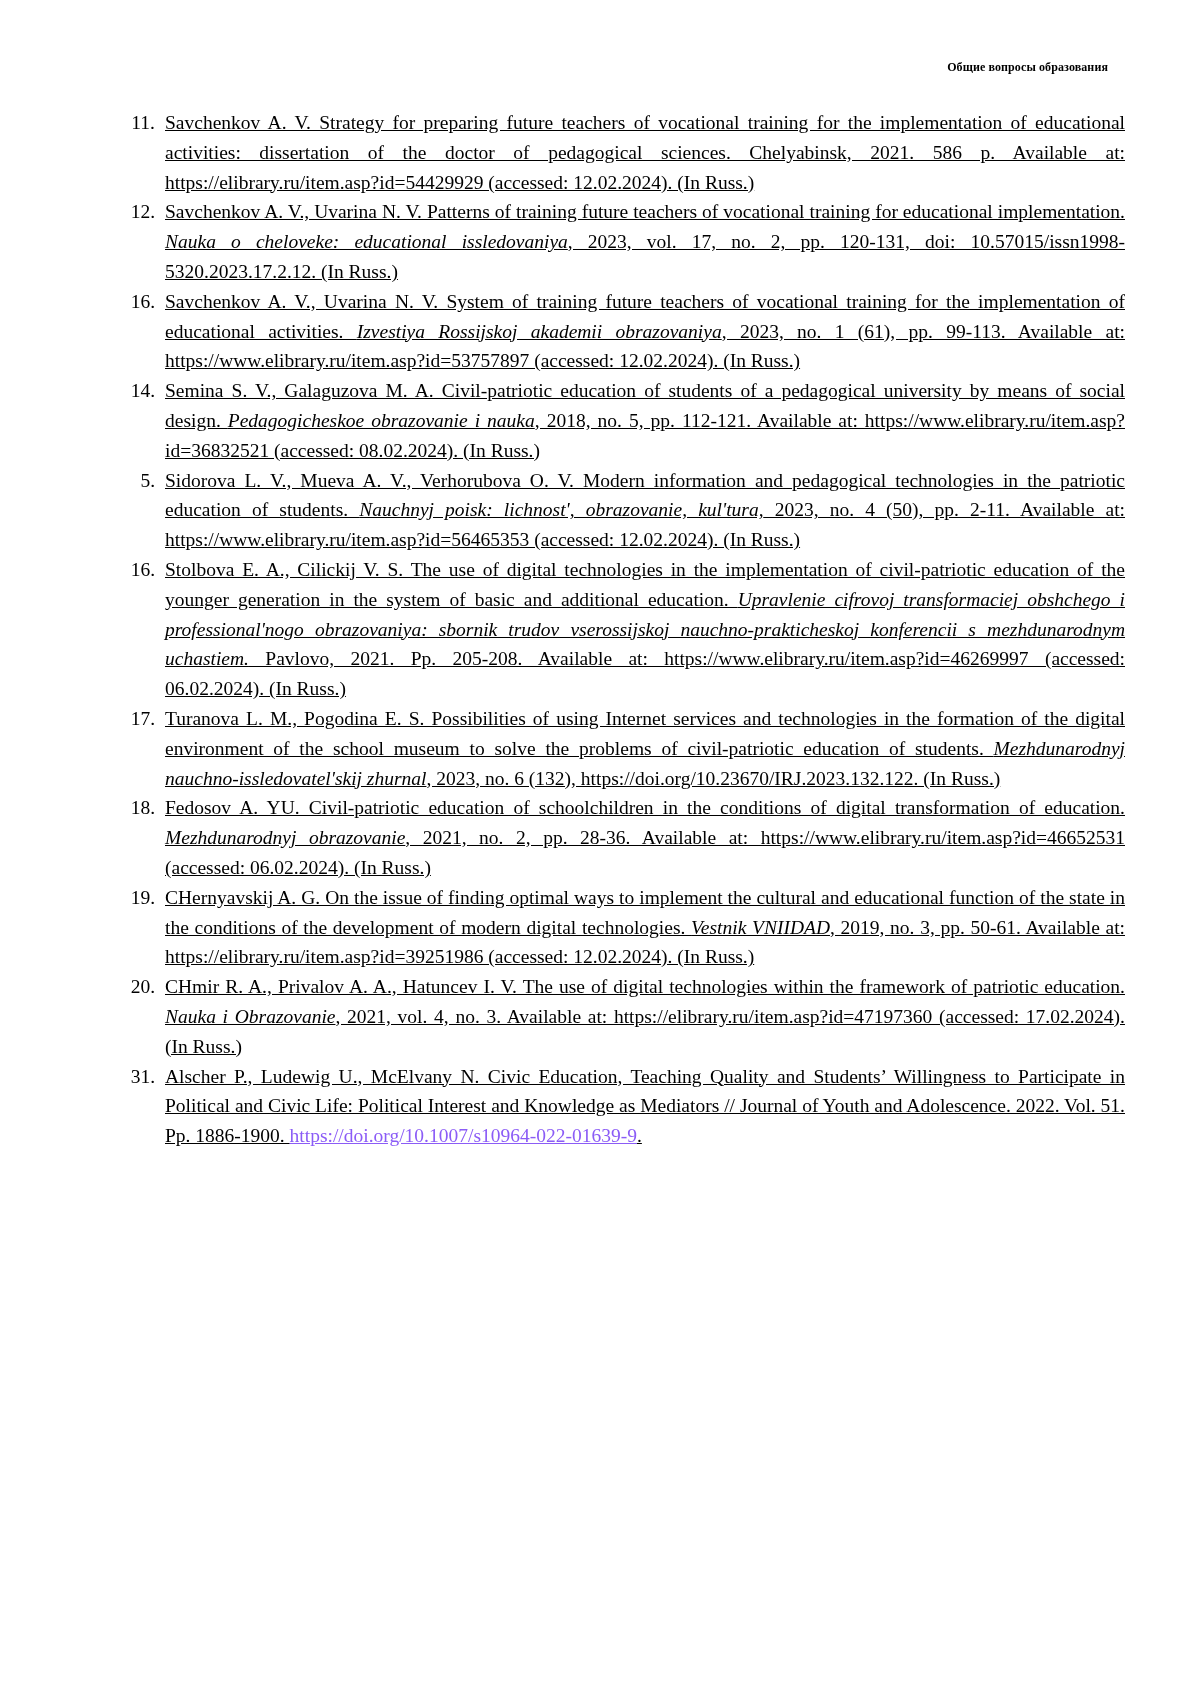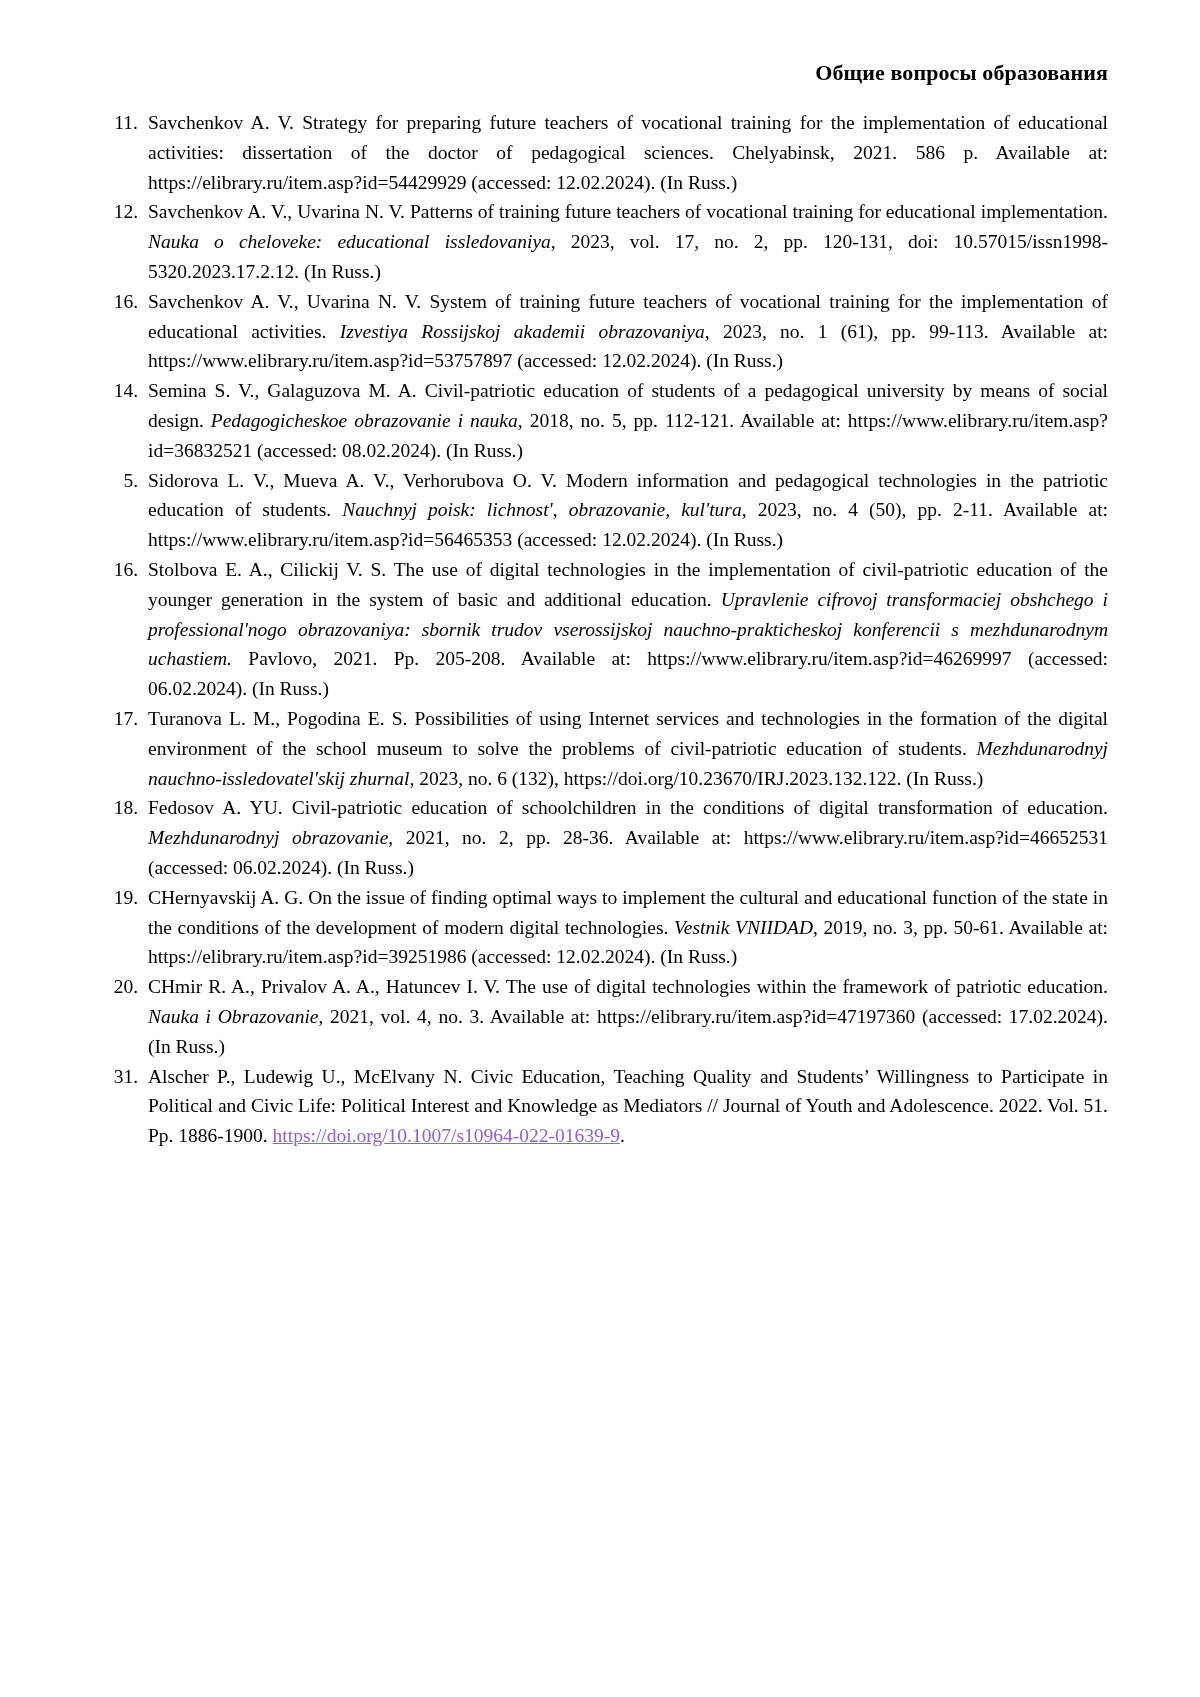--- a/index.html
+++ b/index.html
@@ -15,38 +15,39 @@
     font-family: "Liberation Serif", serif;
     color: #000000;
     box-sizing: border-box;
   }
   .header {
     position: absolute;
     top: 60px;
     right: 92px;
     font-family: "Liberation Serif", serif;
     font-weight: bold;
-    font-size: 22px;
+    font-size: 12px;
     letter-spacing: 0.1px;
     text-align: right;
   }
   .footer {
     position: absolute;
     bottom: 78px;
     right: 92px;
     font-family: "Liberation Serif", serif;
     font-weight: bold;
     font-size: 16.5px;
     letter-spacing: 0.1px;
   }
   .content {
     position: absolute;
     top: 108px;
-    left: 100px;
+    left: 117px;
     width: 1008px;
+    text-decoration: underline;
   }
   ol.refs {
     list-style: none;
     margin: 0;
     padding: 0;
   }
   ol.refs li {
     position: relative;
     padding-left: 48px;
     font-size: 19.5px;

